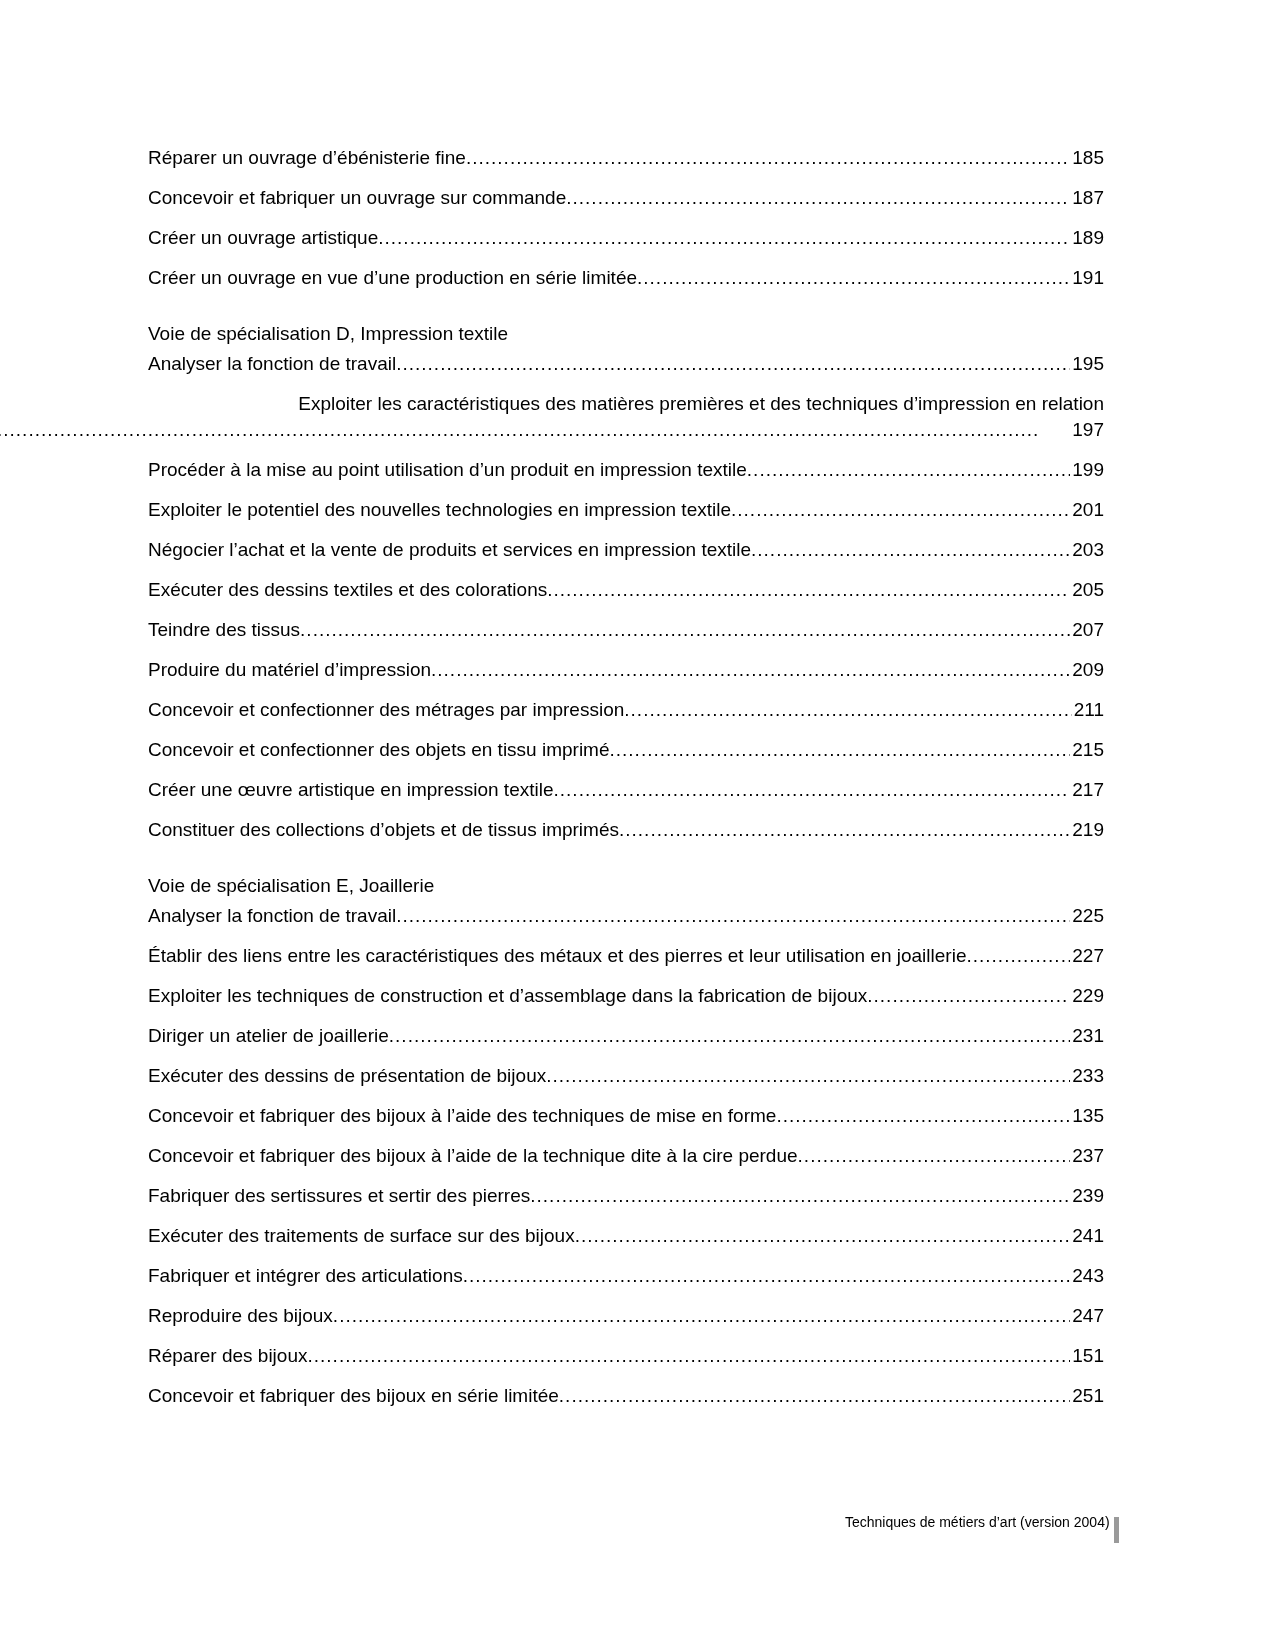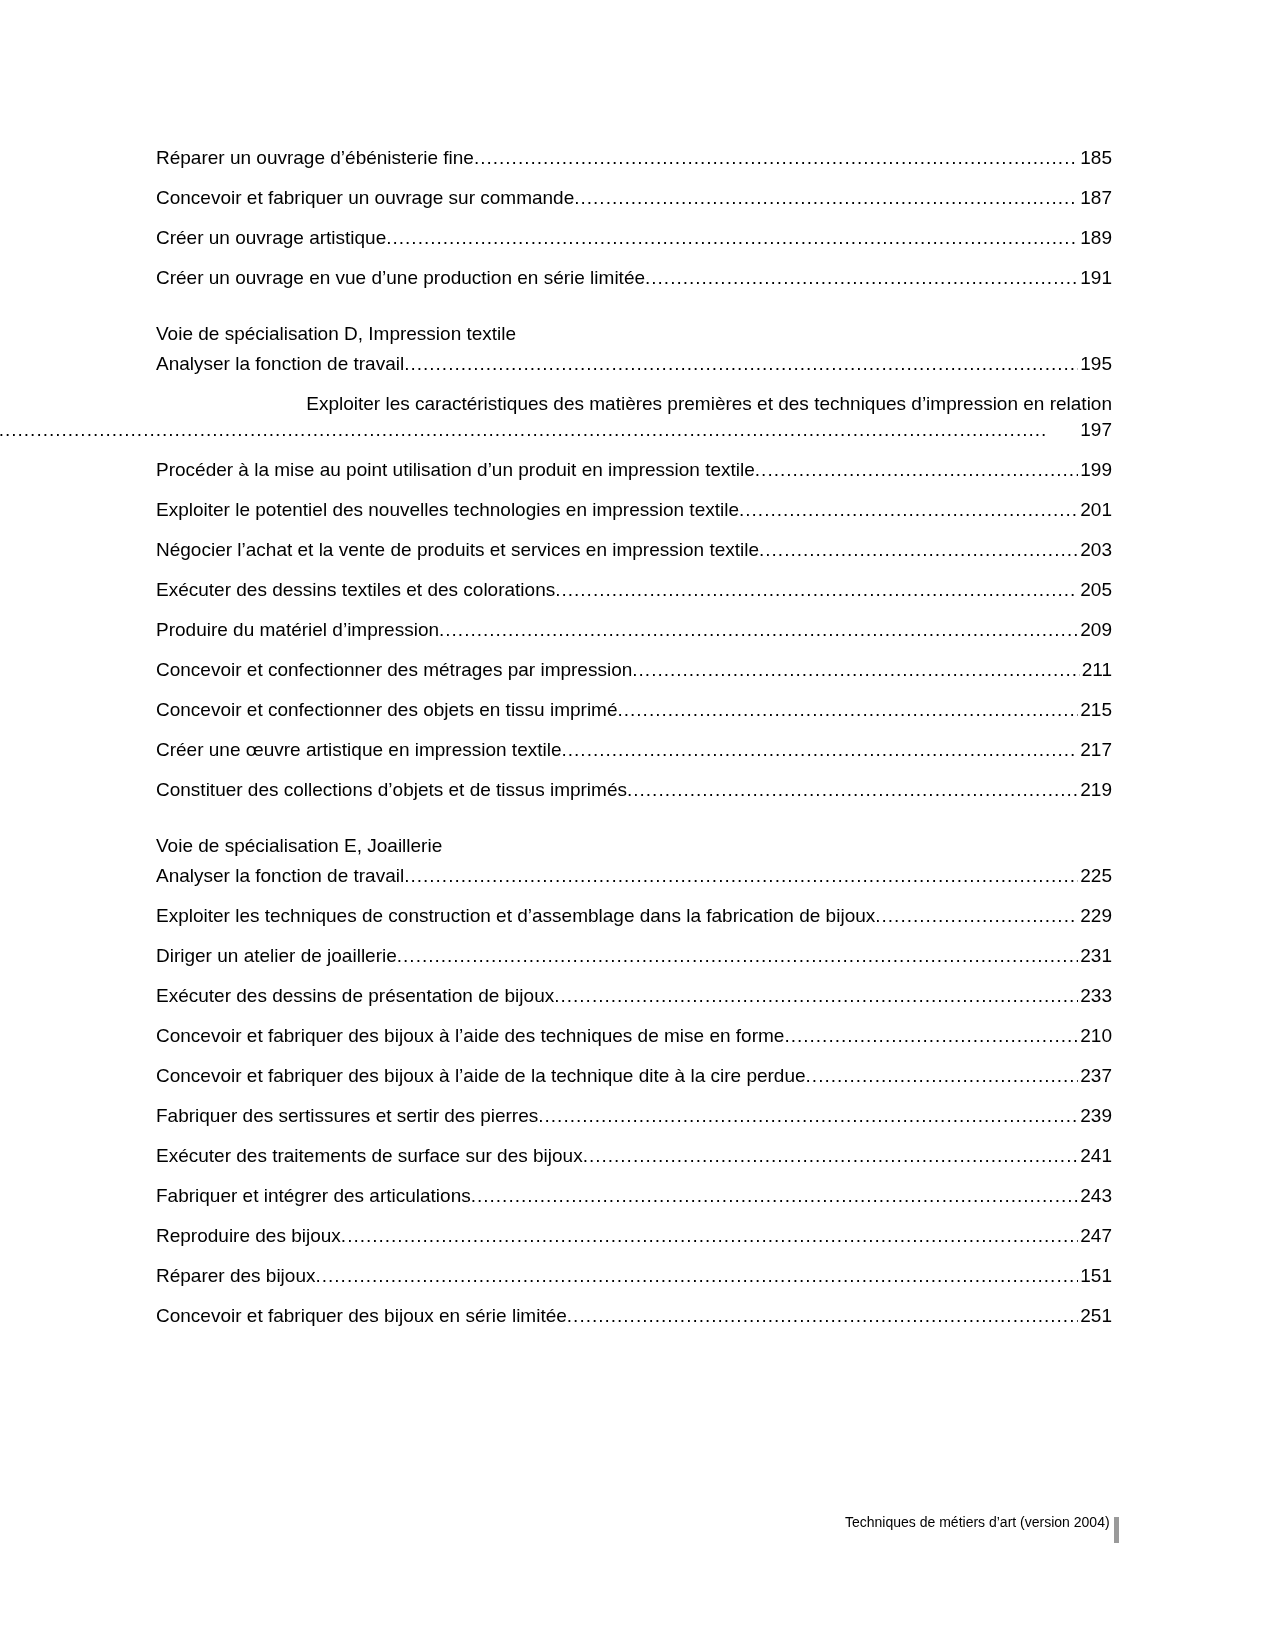--- a/index.html
+++ b/index.html
@@ -1,18 +1,18 @@
 <!DOCTYPE html>
 <html><head>
 <meta charset="utf-8">
 <style>
   html, body { margin: 0; padding: 0; background: #ffffff; }
   body { width: 1275px; height: 1650px; position: relative; overflow: hidden;
          font-family: "Liberation Sans", sans-serif; color: #000; }
-  .toc { position: absolute; left: 156px; top: 145px; width: 956px; font-size: 19px; }
+  .toc { position: absolute; left: 148px; top: 145px; width: 956px; font-size: 19px; }
   .entry { display: flex; align-items: baseline; height: 40px; line-height: 26px; }
   .entry.two-line { height: 66px; flex-direction: column; align-items: flex-end; }
   .entry .line1 { display: block; }
   .entry .row { display: flex; align-items: baseline; gap: 31px; }
   .entry .label { white-space: nowrap; }
   .entry .leader { flex: 1; overflow: hidden; white-space: nowrap; margin: 0 2px 0 1px;
                    letter-spacing: 1px; }
   .entry .leader::before { content: "....................................................................................................................................................................................................................................................................................................................................."; }
   .entry .page { white-space: nowrap; }
   .section-head { height: 30px; line-height: 26px; margin-top: 16px; }
@@ -74,20 +74,25 @@
     <span class="label">Négocier l’achat et la vente de produits et services en impression textile.</span>
     <span class="leader"></span>
     <span class="page">203</span>
   </div>
   <div class="entry">
     <span class="label">Exécuter des dessins textiles et des colorations.</span>
     <span class="leader"></span>
     <span class="page">205</span>
   </div>
   <div class="entry">
+    <span class="label">Teindre des tissus.</span>
+    <span class="leader"></span>
+    <span class="page">207</span>
+  </div>
+  <div class="entry">
     <span class="label">Produire du matériel d’impression.</span>
     <span class="leader"></span>
     <span class="page">209</span>
   </div>
   <div class="entry">
     <span class="label">Concevoir et confectionner des métrages par impression.</span>
     <span class="leader"></span>
     <span class="page">211</span>
   </div>
   <div class="entry">
@@ -107,38 +112,43 @@
   </div>
 
   <div class="section-head">Voie de spécialisation E, Joaillerie</div>
 
   <div class="entry">
     <span class="label">Analyser la fonction de travail.</span>
     <span class="leader"></span>
     <span class="page">225</span>
   </div>
   <div class="entry">
+    <span class="label">Établir des liens entre les caractéristiques des métaux et des pierres et leur utilisation en joaillerie.</span>
+    <span class="leader"></span>
+    <span class="page">227</span>
+  </div>
+  <div class="entry">
     <span class="label">Exploiter les techniques de construction et d’assemblage dans la fabrication de bijoux.</span>
     <span class="leader"></span>
     <span class="page">229</span>
   </div>
   <div class="entry">
     <span class="label">Diriger un atelier de joaillerie.</span>
     <span class="leader"></span>
     <span class="page">231</span>
   </div>
   <div class="entry">
     <span class="label">Exécuter des dessins de présentation de bijoux.</span>
     <span class="leader"></span>
     <span class="page">233</span>
   </div>
   <div class="entry">
     <span class="label">Concevoir et fabriquer des bijoux à l’aide des techniques de mise en forme.</span>
     <span class="leader"></span>
-    <span class="page">210</span>
+    <span class="page">135</span>
   </div>
   <div class="entry">
     <span class="label">Concevoir et fabriquer des bijoux à l’aide de la technique dite à la cire perdue.</span>
     <span class="leader"></span>
     <span class="page">237</span>
   </div>
   <div class="entry">
     <span class="label">Fabriquer des sertissures et sertir des pierres.</span>
     <span class="leader"></span>
     <span class="page">239</span>

